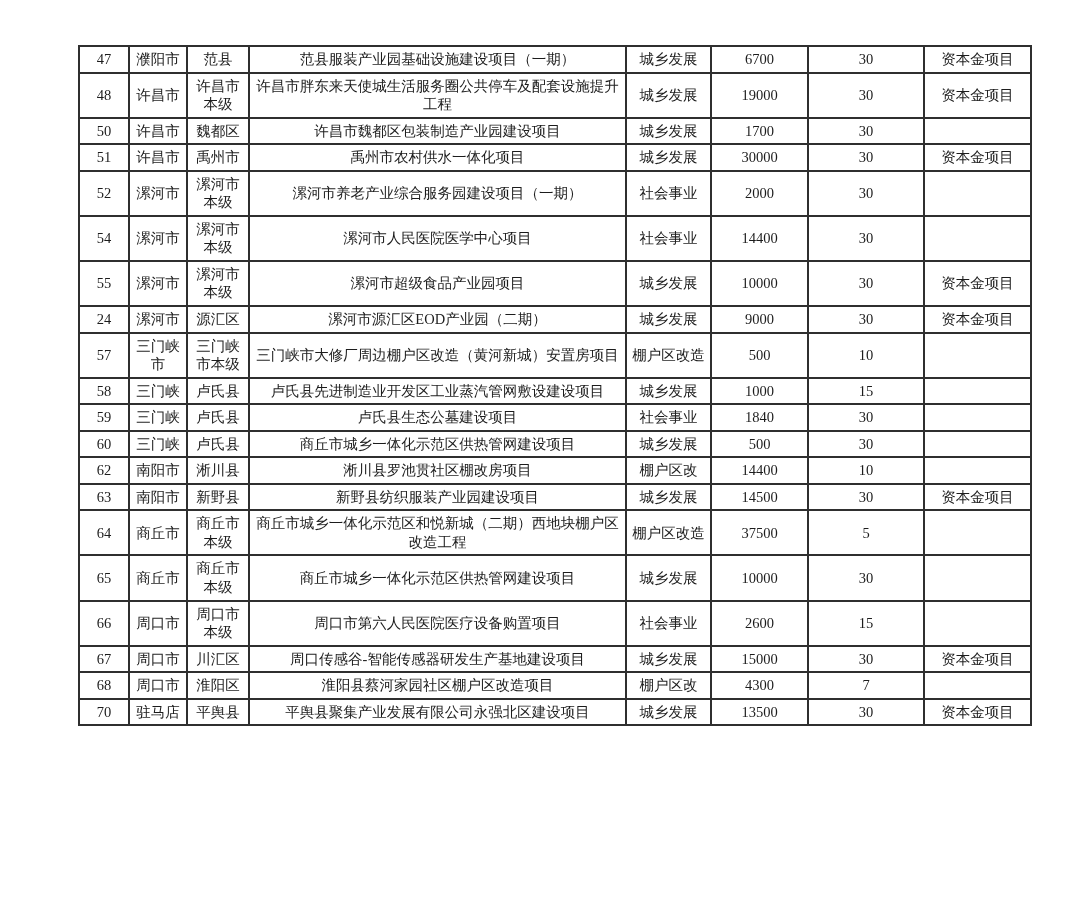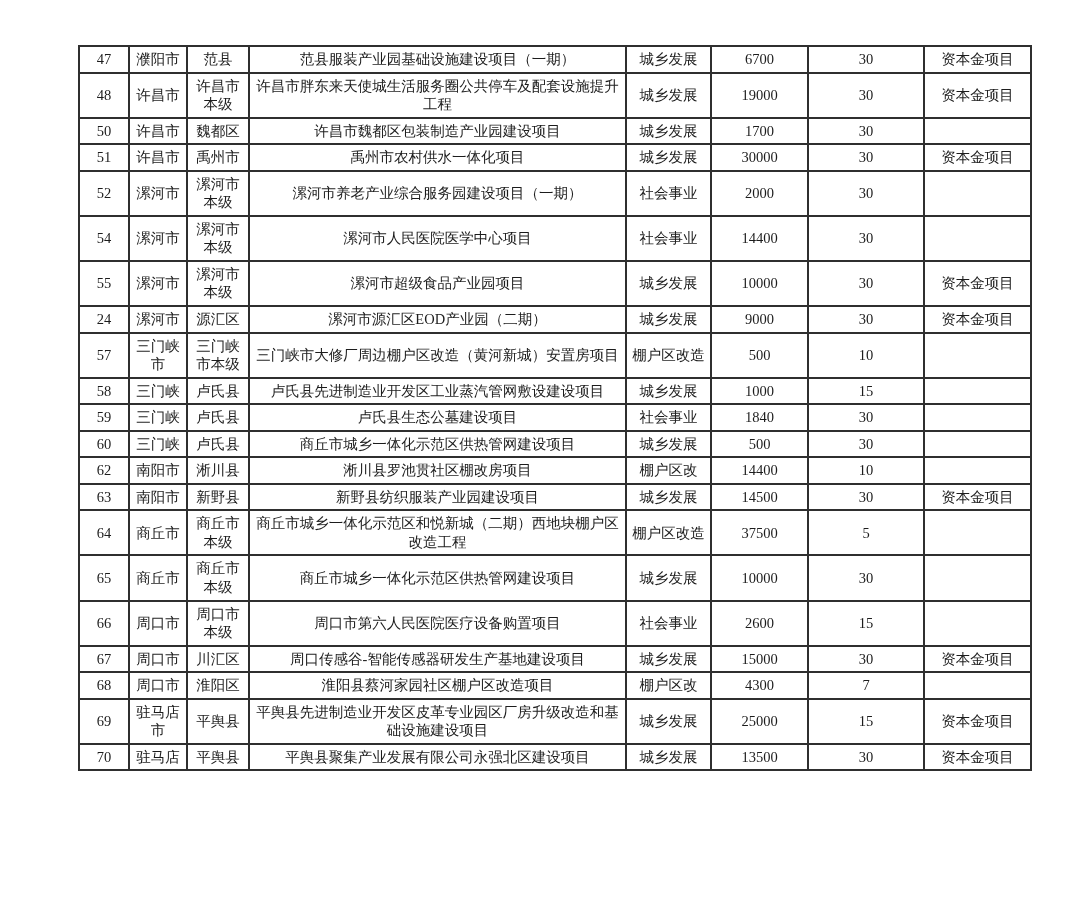--- a/index.html
+++ b/index.html
@@ -243,30 +243,20 @@
           <td>68</td>
           <td>周口市</td>
           <td>淮阳区</td>
           <td>淮阳县蔡河家园社区棚户区改造项目</td>
           <td>棚户区改</td>
           <td>4300</td>
           <td>7</td>
           <td></td>
         </tr>
         <tr>
-          <td>69</td>
-          <td>驻马店市</td>
-          <td>平舆县</td>
-          <td>平舆县先进制造业开发区皮革专业园区厂房升级改造和基础设施建设项目</td>
-          <td>城乡发展</td>
-          <td>25000</td>
-          <td>15</td>
-          <td>资本金项目</td>
-        </tr>
-        <tr>
           <td>70</td>
           <td>驻马店</td>
           <td>平舆县</td>
           <td>平舆县聚集产业发展有限公司永强北区建设项目</td>
           <td>城乡发展</td>
           <td>13500</td>
           <td>30</td>
           <td>资本金项目</td>
         </tr>
       </tbody>

